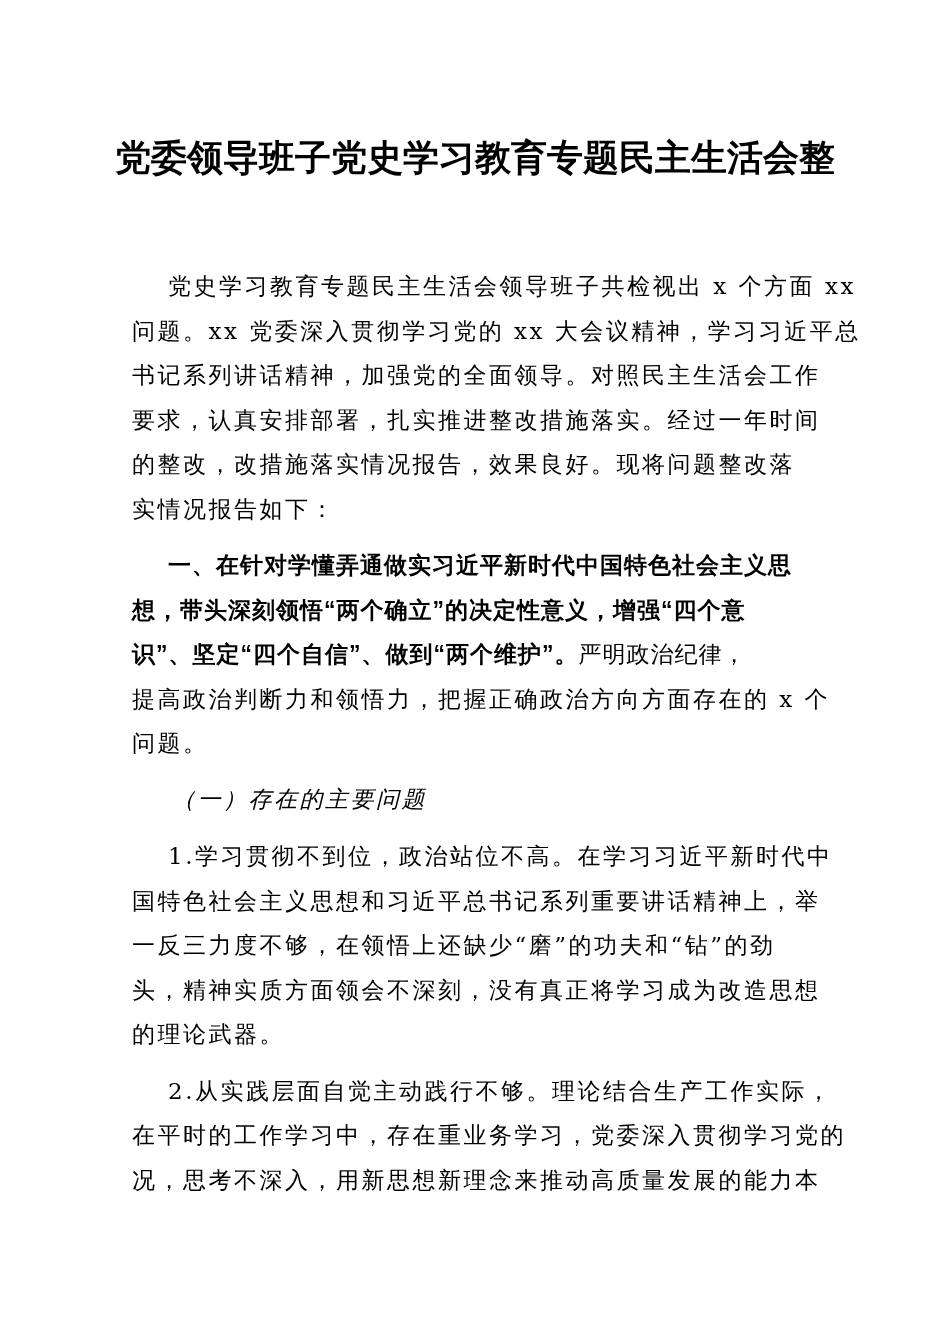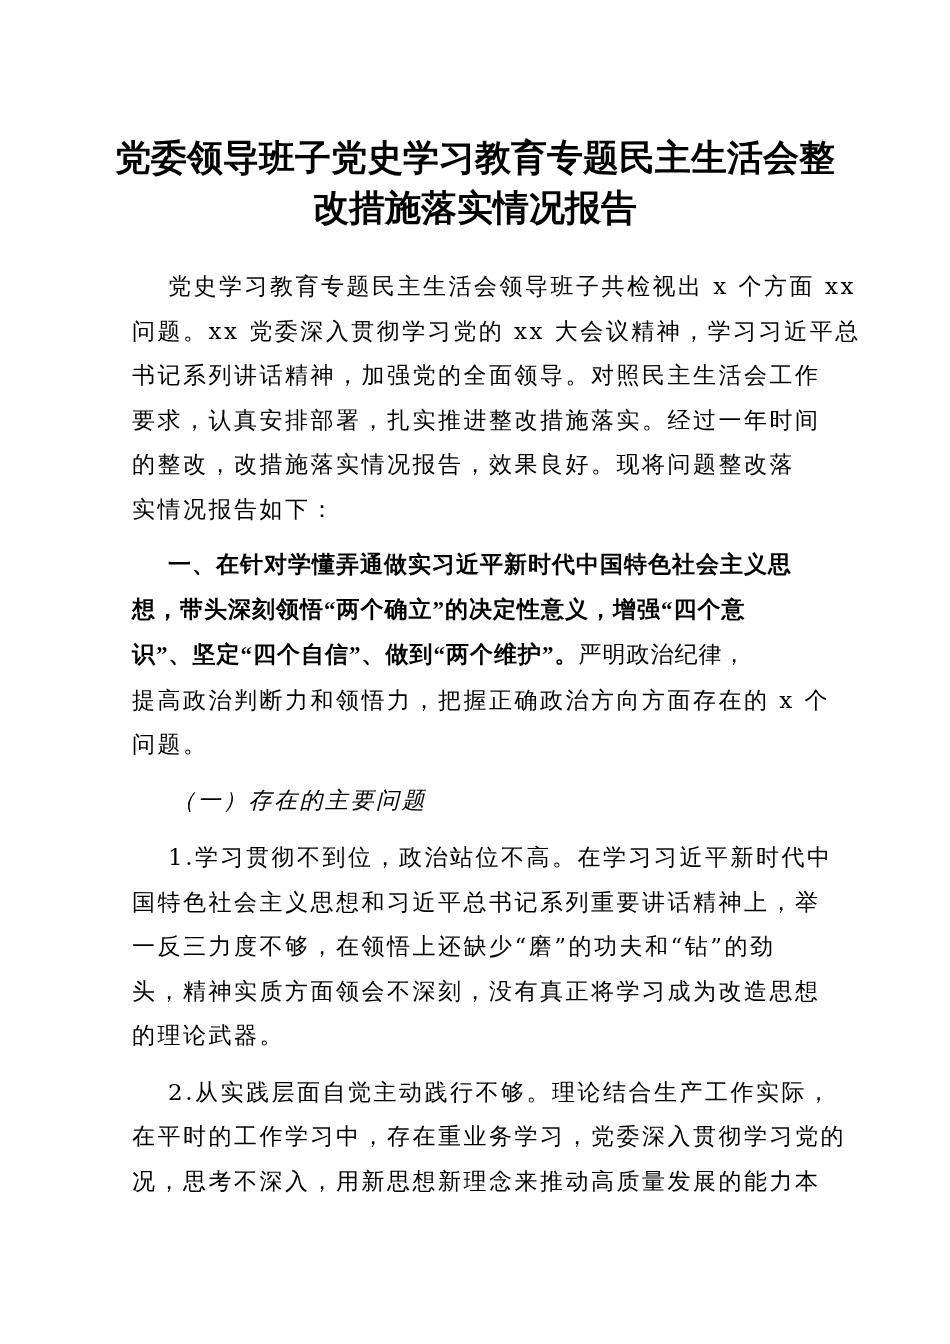--- a/index.html
+++ b/index.html
@@ -44,36 +44,35 @@
     }
     .para {
       margin: 12px;
       text-align: justify;
       text-indent: 2em;
       letter-spacing: 2.5px;
     }
     .para .ln { display: block; white-space: nowrap; }
     .para .ln.first { padding-left: 36px; }
     .heading-strong {
-      font-family: Liberation Serif, serif;
+      font-family: Liberation Sans, sans-serif;
       font-weight: bold;
     }
     .sub-heading {
       font-family: Liberation Serif, serif;
       font-style: italic;
     }
   </style>
 </head>
 <body>
 
 <div class="page">
 
   <div class="title">
     <span class="line">党委领导班子党史学习教育专题民主生活会整</span>
-    <span class="line">改措施落实情况报告</span>
   </div>
 
   <div class="body">
 
     <div class="para" style="text-indent:0">
       <span class="ln first">党史学习教育专题民主生活会领导班子共检视出 x 个方面 xx</span>
       <span class="ln">问题。xx 党委深入贯彻学习党的 xx 大会议精神，学习习近平总</span>
       <span class="ln">书记系列讲话精神，加强党的全面领导。对照民主生活会工作</span>
       <span class="ln">要求，认真安排部署，扎实推进整改措施落实。经过一年时间</span>
       <span class="ln">的整改，改措施落实情况报告，效果良好。现将问题整改落</span>

